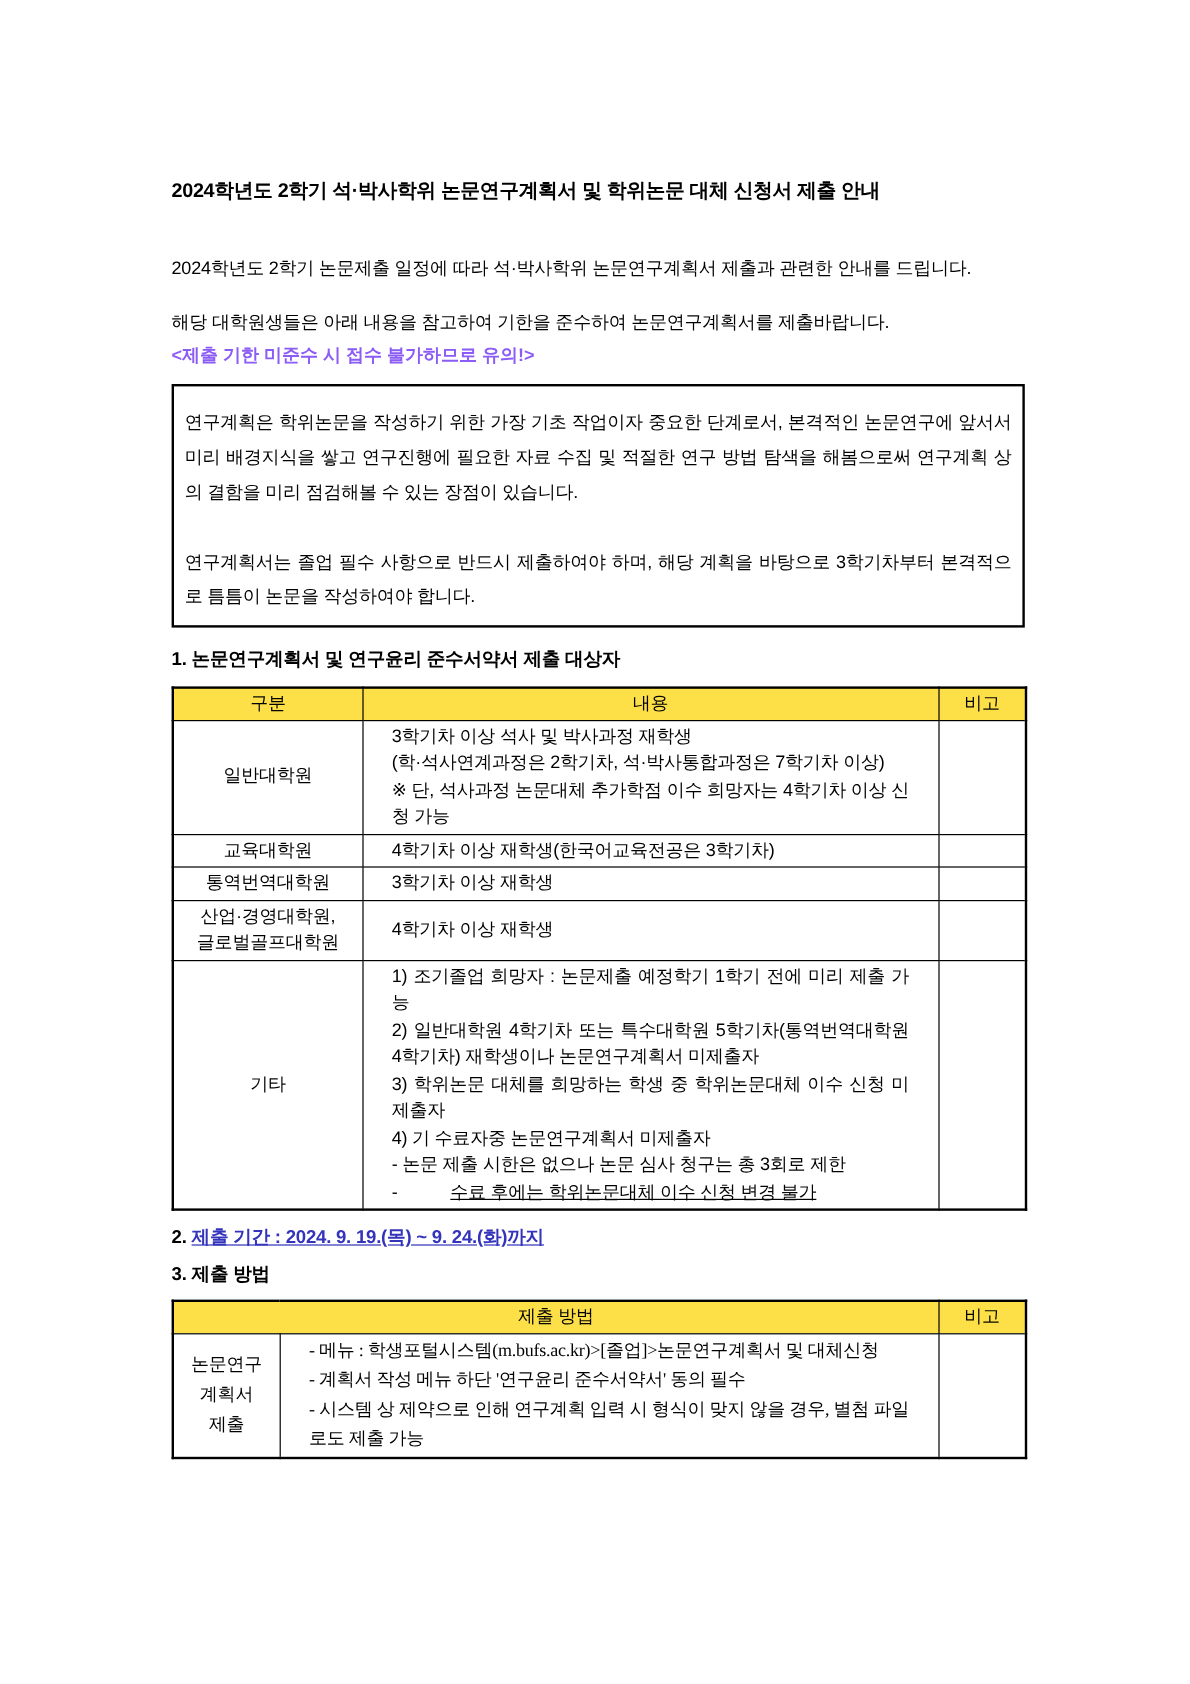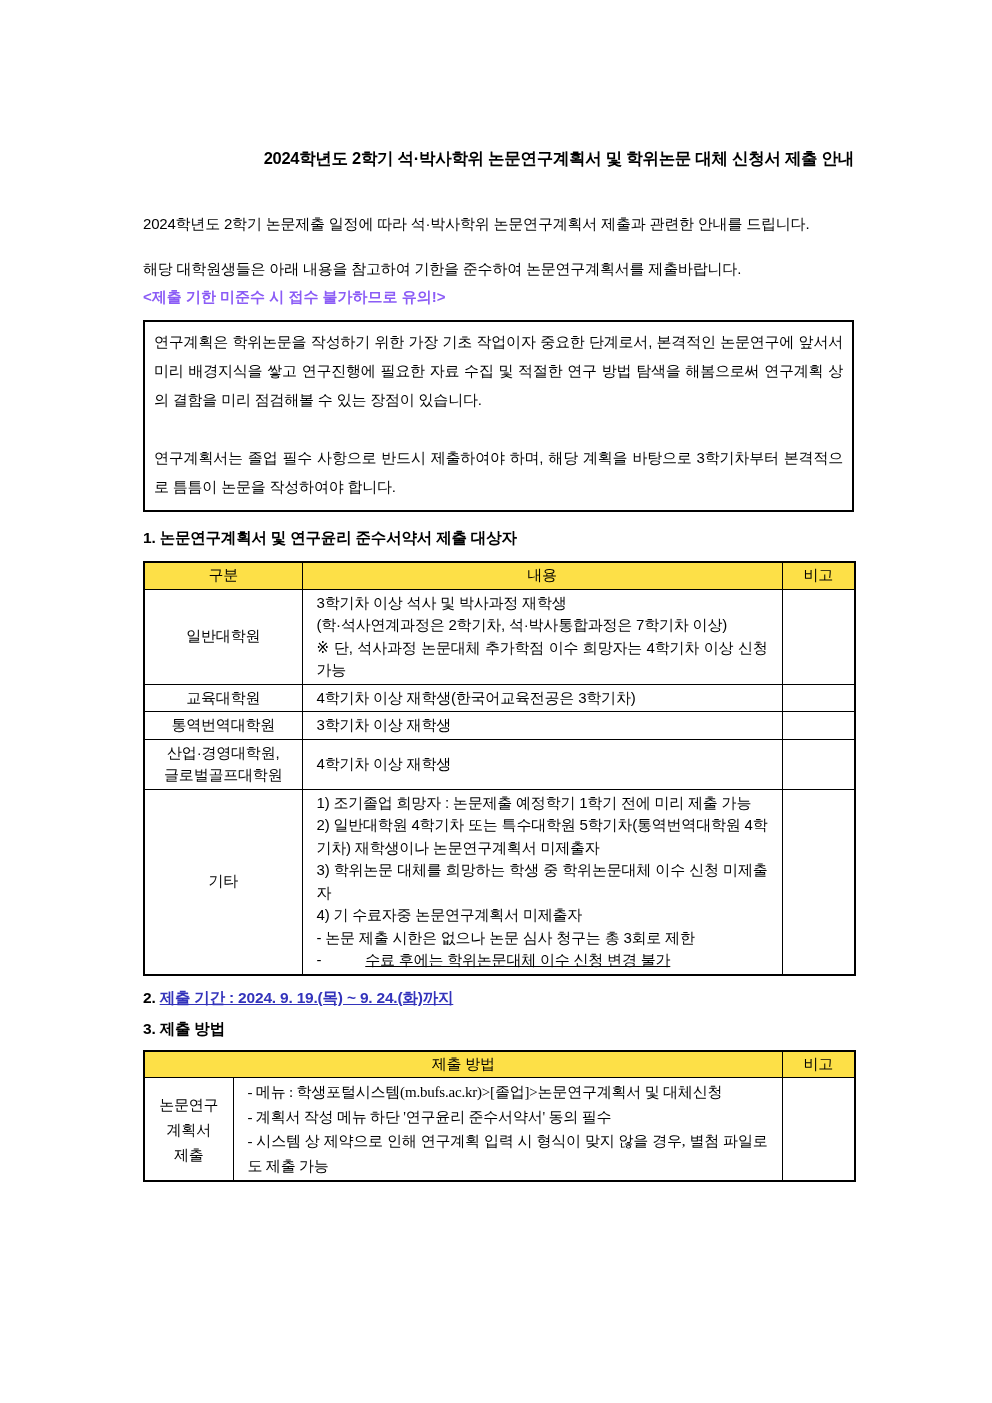--- a/index.html
+++ b/index.html
@@ -12,42 +12,42 @@
     font-family: "Liberation Sans", "DejaVu Sans", sans-serif;
   }
   .page {
     width: 711px;
     margin-left: 143px;
     padding-top: 148px;
   }
   .doc-title {
     font-size: 16.5px;
     font-weight: 700;
-    text-align: right;
+    text-align: left;
     letter-spacing: -0.3px;
     margin: 0 0 40px 0;
   }
   .para {
     font-size: 15px;
     line-height: 28px;
     text-align: justify;
     letter-spacing: -0.2px;
     margin: 0;
   }
   .intro { margin-bottom: 17px; }
   .blue-text { color: #8b5cf6; font-weight: bold; }
   .warning-line {
     font-size: 15px;
     line-height: 28px;
     margin: 0;
   }
   .info-box {
     border: 2px solid #000000;
     margin: 9px 0 16px 0;
-    padding: 5px 9px 9px 9px;
+    padding: 16px 9px 9px 9px;
   }
   .info-box .para { line-height: 29px; }
   .box-gap { height: 29px; }
   .sec-heading {
     font-size: 15.5px;
     font-weight: 700;
     letter-spacing: -0.2px;
     margin: 16px 0 12px 0;
   }
   .sec2-heading {
@@ -88,21 +88,21 @@
   td.cat-cell {
     text-align: center;
     vertical-align: middle;
     line-height: 22.5px;
     padding: 2px 4px;
   }
   td.content-cell {
     text-align: justify;
     vertical-align: middle;
     line-height: 22.5px;
-    padding: 2px 14px;
+    padding: 2px 24px;
   }
   td.note-cell { padding: 1px 4px; }
   tr.h27 td { height: 27px; }
   tr.h48 td { height: 48px; }
   .cell-line { display: block; }
   .u { text-decoration: underline; margin-left: 40px; }
   table.method-table td.content-cell { line-height: 24.5px; font-family: Liberation Serif, serif; }
   table.method-table td.cat-cell { line-height: 25px; }
 </style>
 </head>

